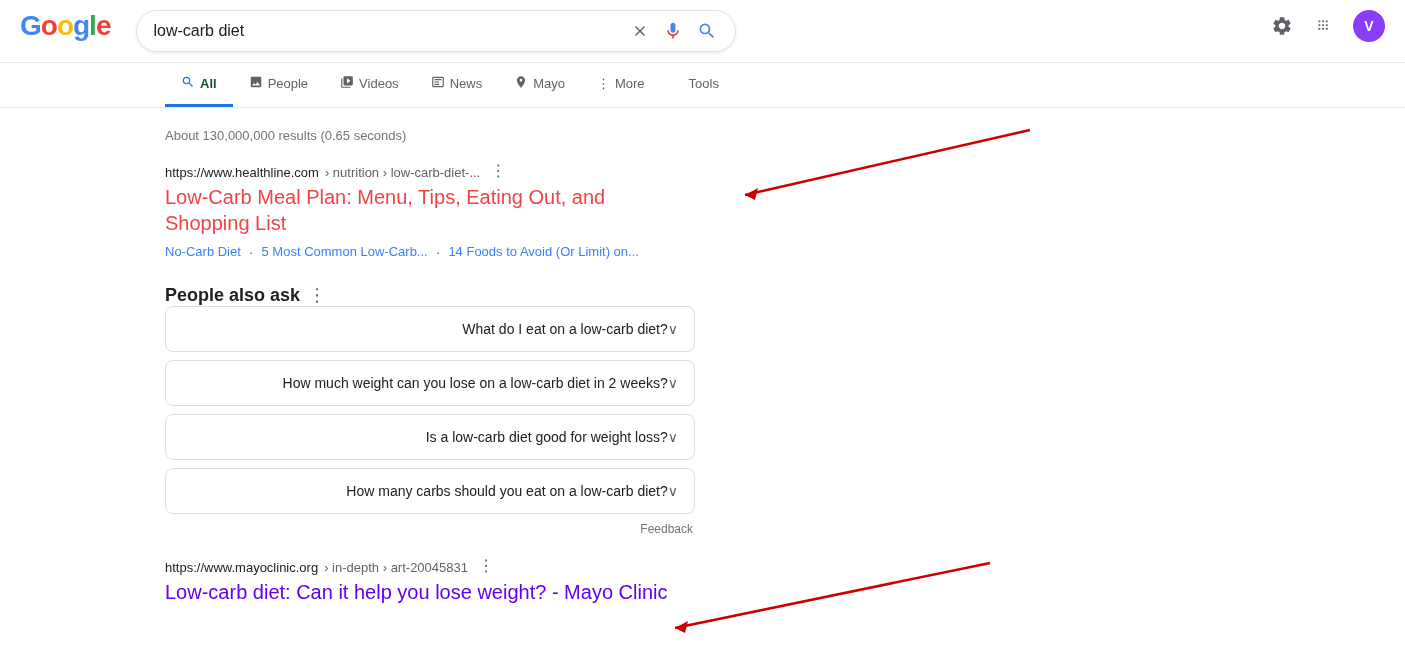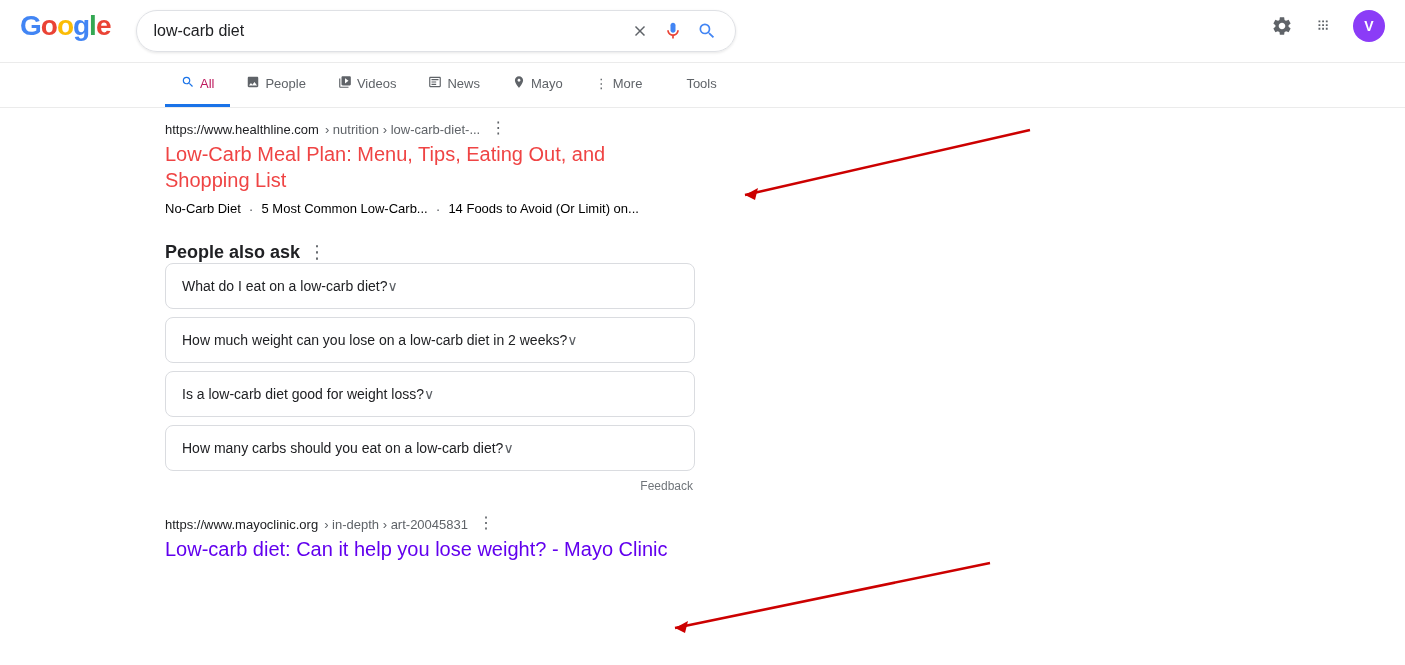--- a/index.html
+++ b/index.html
@@ -92,22 +92,23 @@
       gap: 5px;
       padding: 12px 16px;
       font-size: 13px;
       color: #5f6368;
       cursor: pointer;
       text-decoration: none;
       border-bottom: 3px solid transparent;
       position: relative;
     }
     .nav-tab.active {
-      color: #be185d;
+      color: #14532d;
       border-bottom: 3px solid #1a73e8;
+      font-weight: bold;
     }
     .tools-btn {
       margin-left: 20px;
       color: #5f6368;
       cursor: pointer;
       padding: 12px 8px;
       font-size: 13px;
       border-bottom: 3px solid transparent;
     }
 
@@ -158,42 +159,42 @@
     .result-snippet { font-size: 14px; color: #202124; line-height: 1.58; }
     .result-snippet b { font-weight: bold; }
     .result-sitelinks {
       margin-top: 8px;
       display: flex;
       gap: 8px;
       flex-wrap: wrap;
     }
     .sitelink {
       font-size: 13px;
-      color: #000000;
+      color: #3b82f6;
       cursor: pointer;
       text-decoration: none;
     }
     .sitelink-sep { color: #5f6368; }
 
     
     .paa-section { margin: 20px 0; }
     .paa-header {
       display: flex;
       align-items: center;
       gap: 8px;
     }
     .paa-title { font-size: 18px; font-weight: bold; color: #202124; }
     .paa-menu { color: #5f6368; cursor: pointer; font-size: 18px; }
     .paa-item {
       border: 1px solid #dadce0;
       border-radius: 8px;
       margin-bottom: 8px;
       padding: 14px 16px;
       display: flex;
-      justify-content: flex-start;
+      justify-content: flex-end;
       align-items: center;
       cursor: pointer;
       background: #fff;
     }
     .paa-question { font-size: 14px; color: #202124; }
     .paa-chevron { color: #5f6368; font-size: 14px; }
     .feedback-row {
       text-align: right;
       font-size: 12px;
       color: #70757a;
@@ -302,20 +303,21 @@
     <span>Mayo</span>
   </a>
   <a class="nav-tab">
     <span>⋮</span>
     <span>More</span>
   </a>
   <span class="tools-btn">Tools</span>
 </div>
 
 <div class="main-content">
+  <div class="result-stats">About 130,000,000 results (0.65 seconds)</div>
 
   <div class="search-result">
     <div class="result-url-row">
       <span class="result-url">https://www.healthline.com</span>
       <span class="result-breadcrumb">› nutrition › low-carb-diet-...</span>
       <span class="result-menu-btn">⋮</span>
     </div>
     <a class="result-title">Low-Carb Meal Plan: Menu, Tips, Eating Out, and Shopping List</a>
     <div class="result-sitelinks">
       <a class="sitelink">No-Carb Diet</a>

